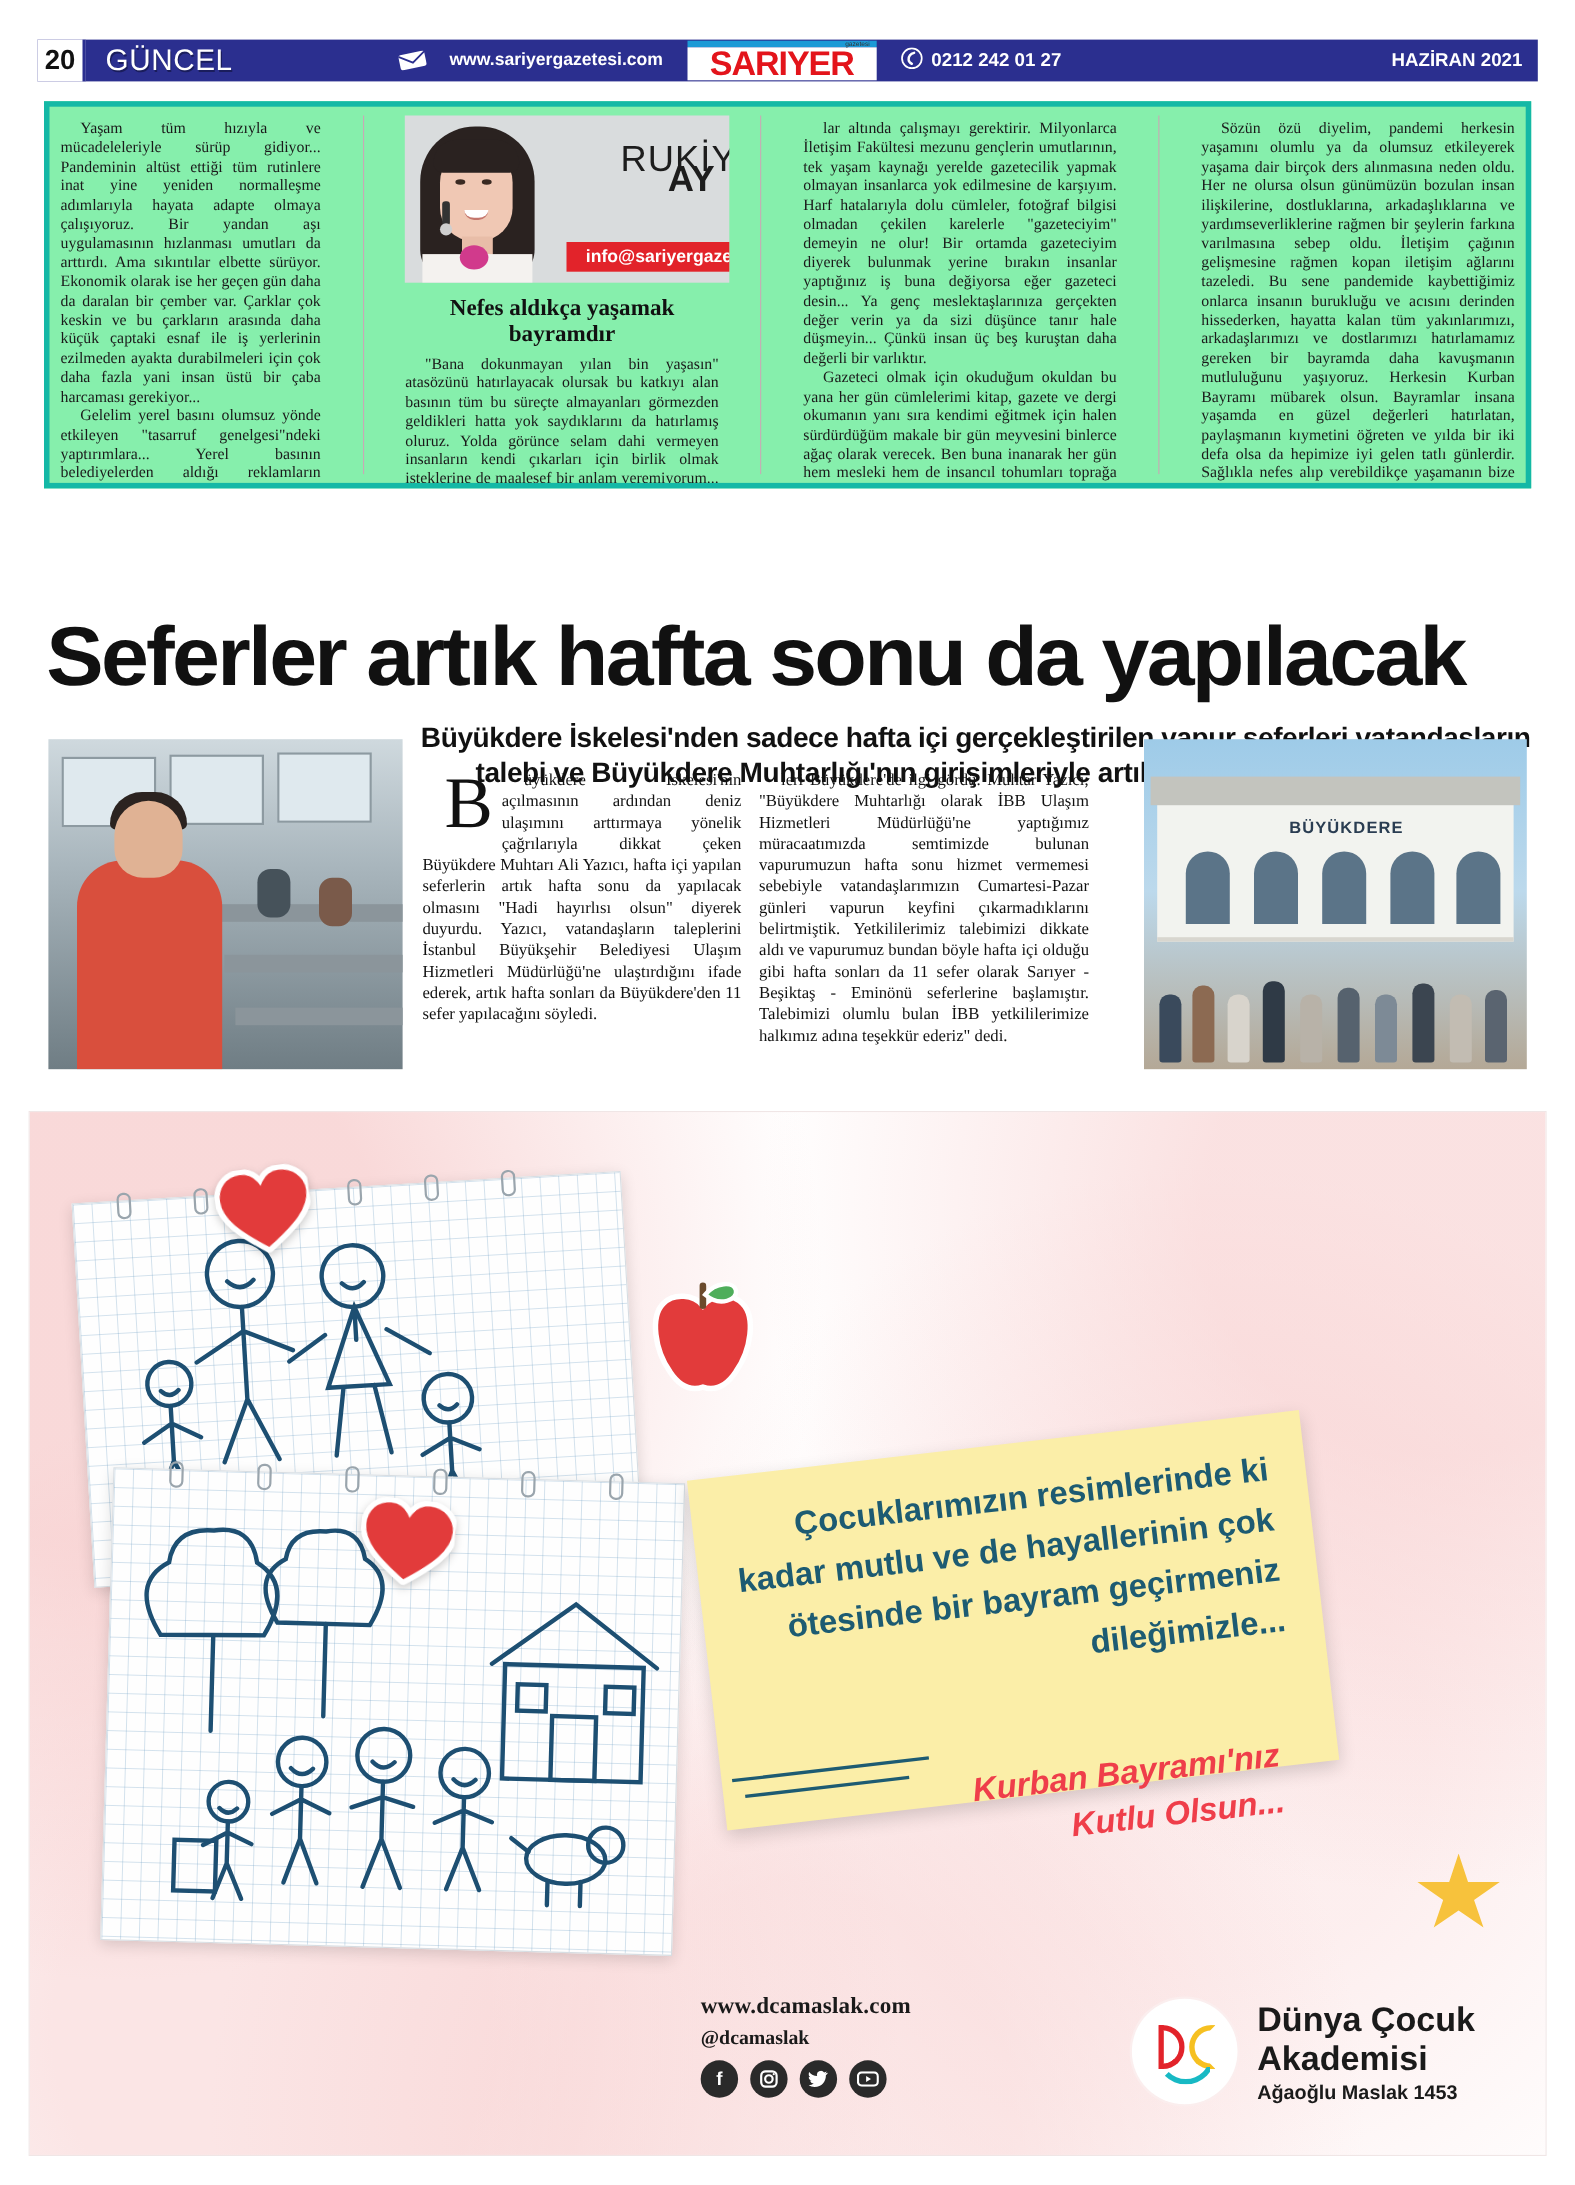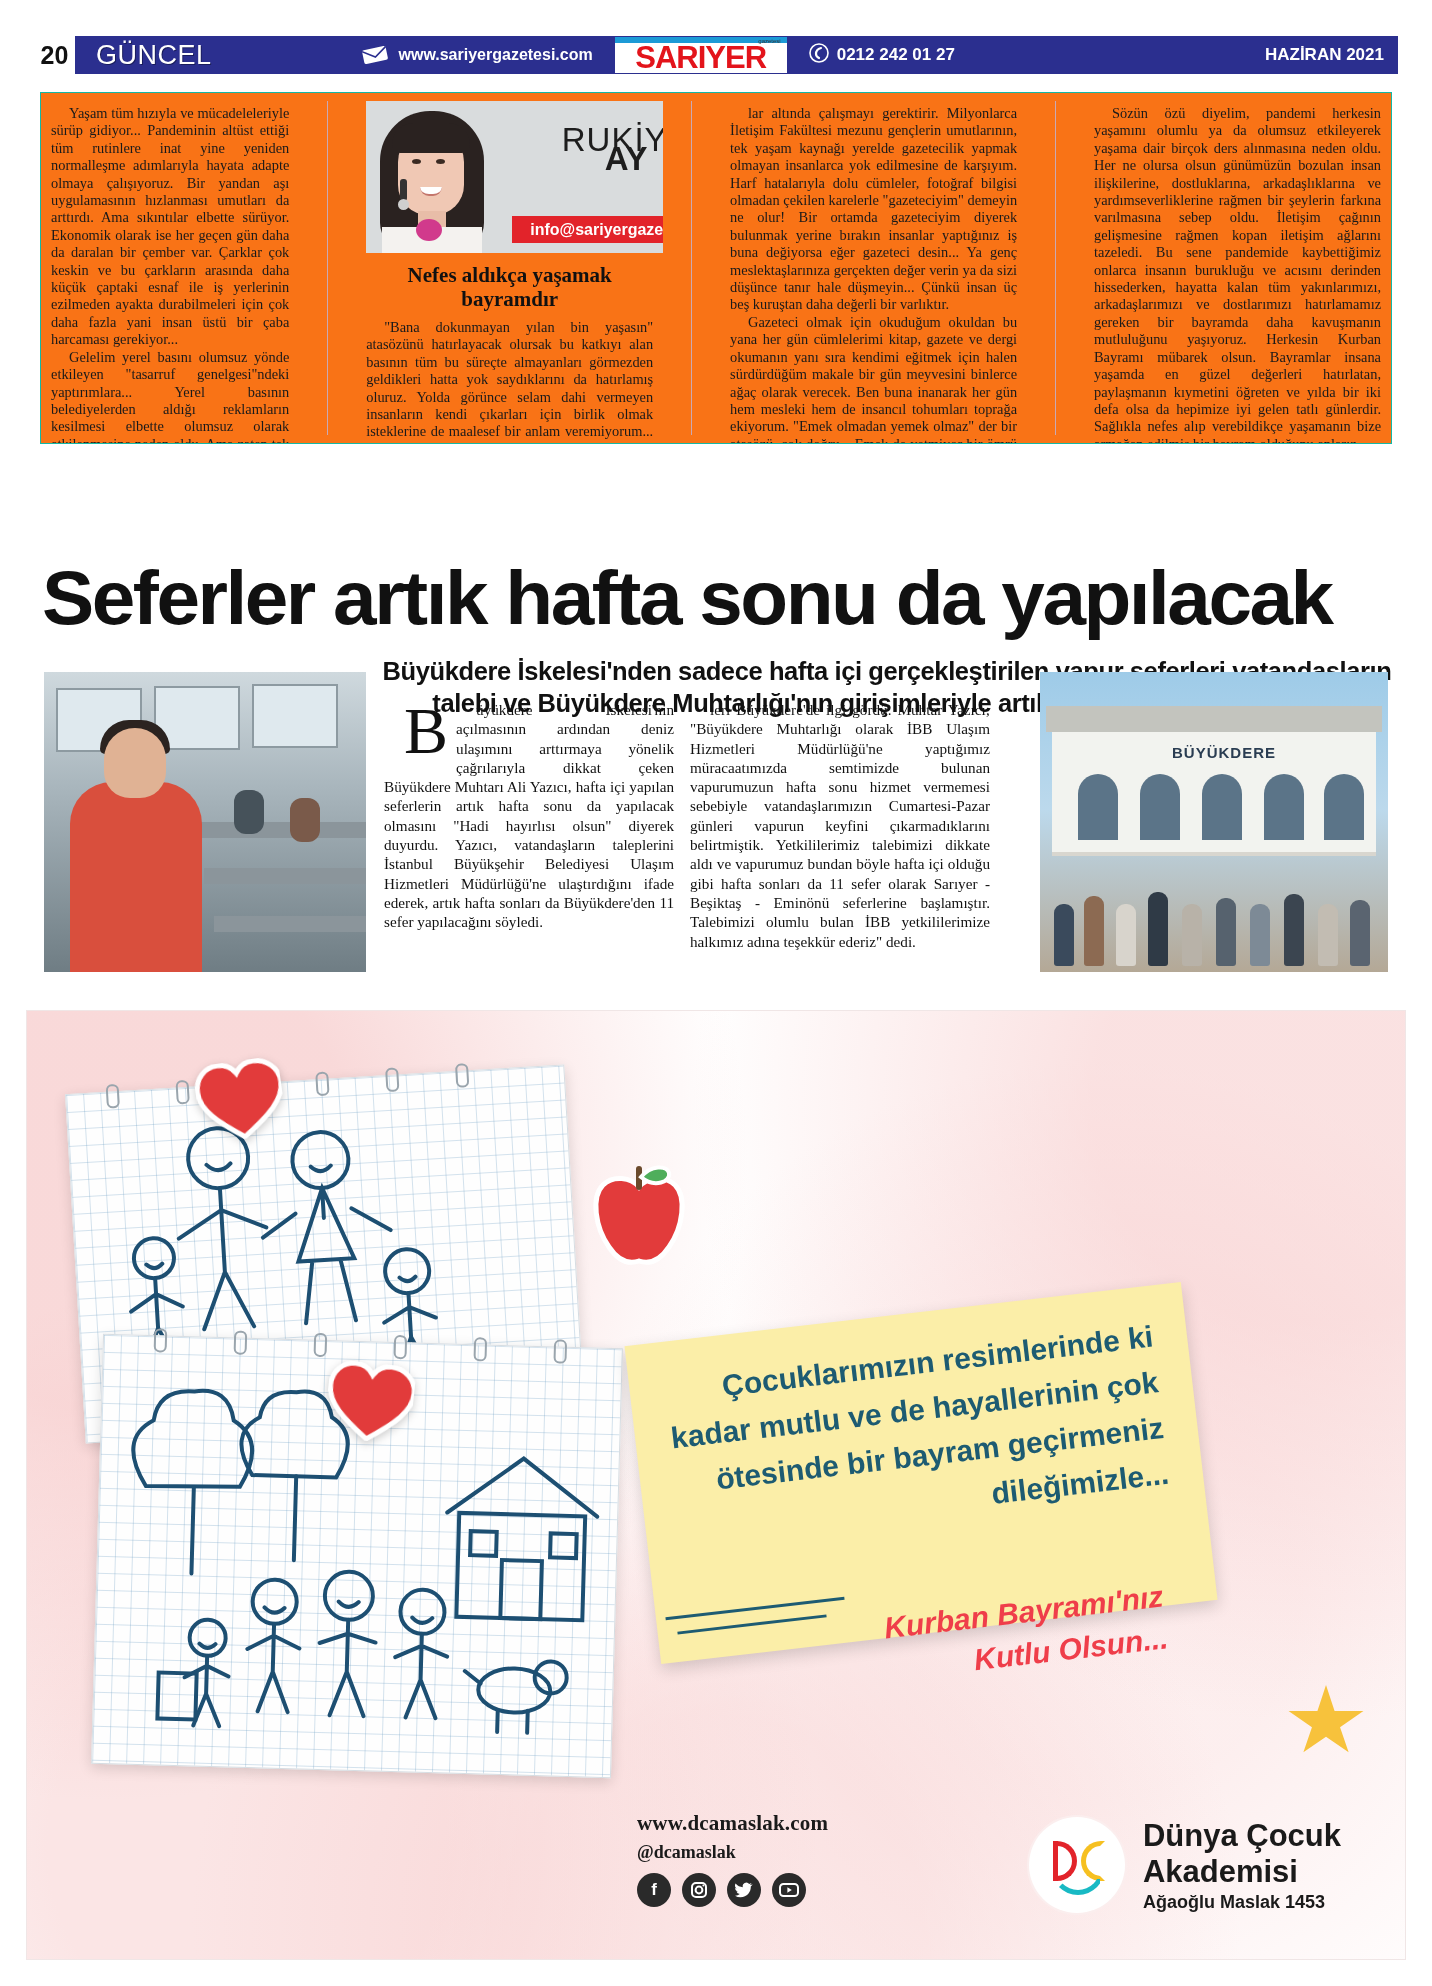--- a/index.html
+++ b/index.html
@@ -25,21 +25,21 @@
     font-weight: 700; font-size: 25px;
     display: flex; align-items: center; justify-content: center;
     border-right: 3px solid #2b2f8f;
   }
   .mh-section {
     color: #fff; font-family: "Liberation Sans", sans-serif;
     font-weight: 400; font-size: 27px; letter-spacing: .5px;
     margin-left: 18px; text-shadow: 1px 1px 0 #1a1d5c;
   }
   .mh-web {
-    display: flex; align-items: center; gap: 11px;
+    display: flex; align-items: center; gap: 21px;
     margin-left: 150px;
     color: #fff; font-family: "Liberation Sans", sans-serif;
     font-weight: 700; font-size: 16px;
   }
   .mh-web svg { display:block; }
   .mh-logo {
     margin-left: 22px; position: relative;
     width: 172px; height: 38px;
     display:flex; flex-direction:column; justify-content:center;
   }
@@ -61,22 +61,22 @@
   }
   .mh-date {
     margin-left:auto; margin-right:14px; color:#fff;
     font-family:"Liberation Sans", sans-serif; font-weight:700; font-size:17px;
   }
 
   
   .columnist {
     position: absolute; left: 40px; top: 92px;
     width: 1352px; height: 352px;
-    background: #f97316;
-    border: 1px solid #14b8a6;
+    background: #86efac;
+    border: 5px solid #14b8a6;
     display: flex;
     gap: 28px;
   }
   .col-div { width: 1px; background: #c9a9b5; margin: 8px 0; }
   .ccol {
     padding: 12px 10px 8px 10px;
     font-size: 14.4px; line-height: 17.4px;
     text-align: justify; color: #1a1a1a;
     overflow: hidden;
   }

